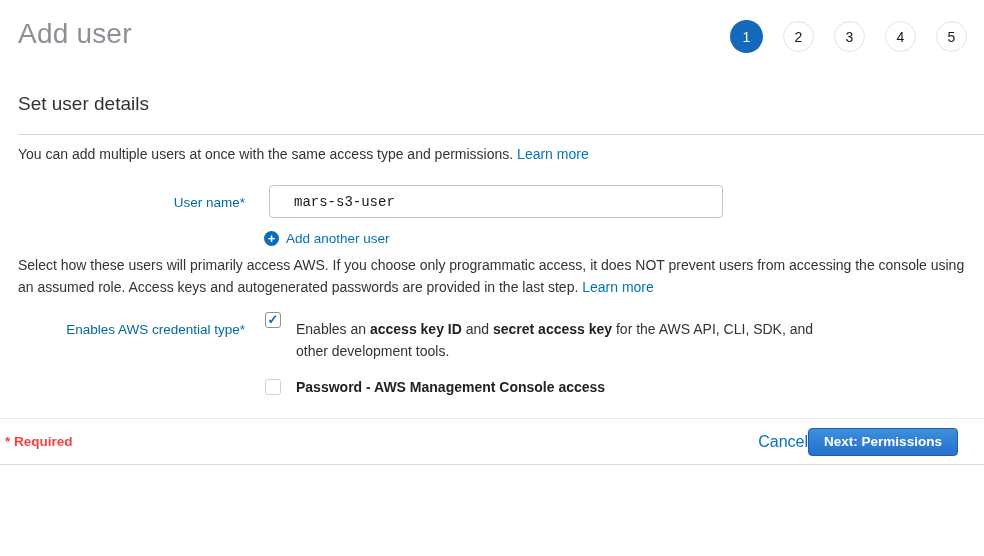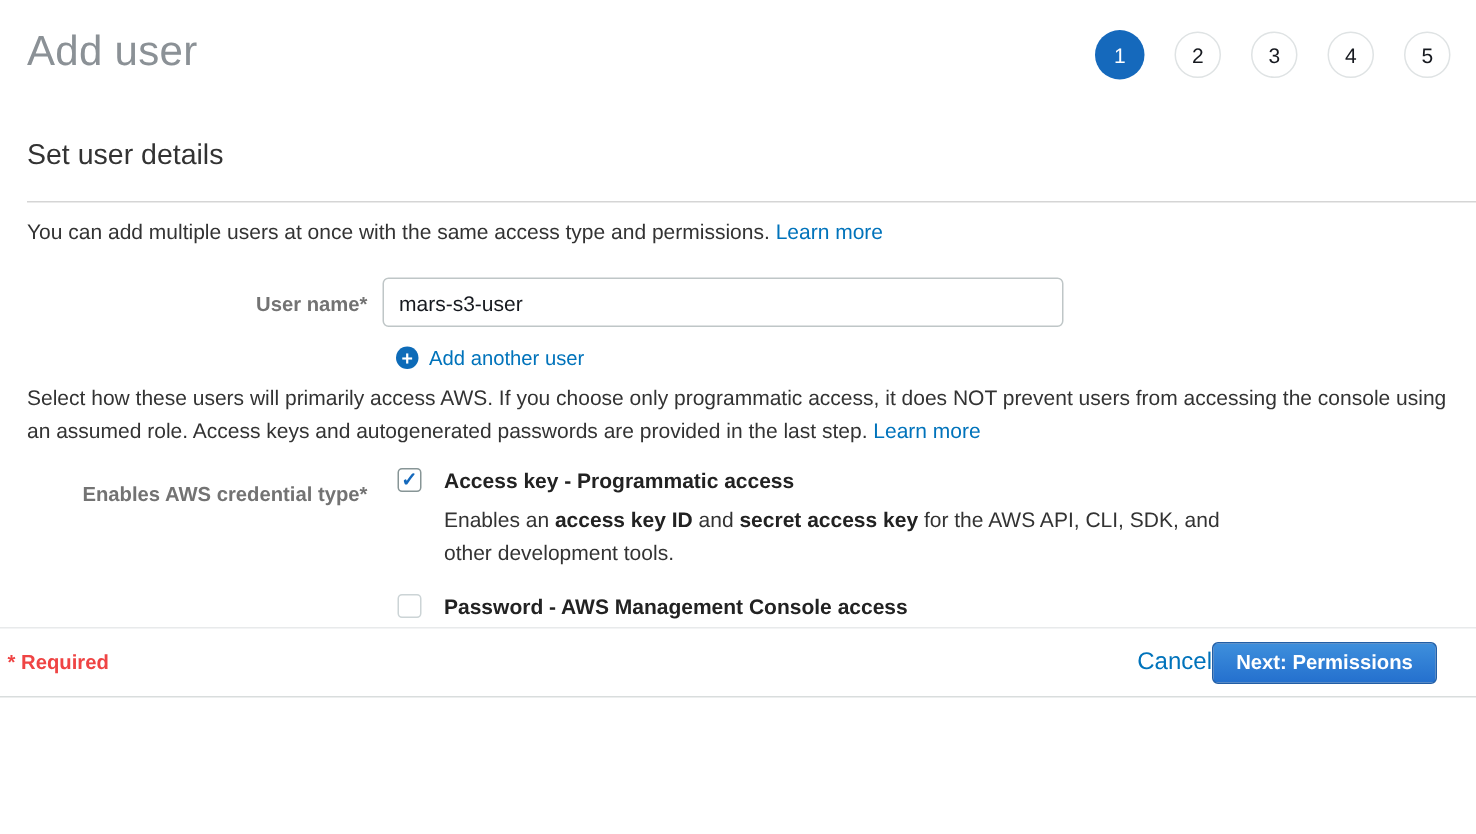--- a/index.html
+++ b/index.html
@@ -37,28 +37,28 @@
   }
   .section-heading.first { margin-top: 40px; }
   .section-heading.second { margin-top: 50px; }
   .intro { margin: 8px 0 0 0; font-size: 14px; line-height: 22px; color: #333333; }
   .link { color: #0073bb; text-decoration: none; cursor: pointer; }
   .link.bold { font-weight: normal; }
 
   .form-row { display: flex; margin-top: 20px; }
   .form-label {
     width: 227px; flex: 0 0 227px; text-align: right;
-    font-size: 13.5px; font-weight: bold; color: #737373;
+    font-size: 13.5px; font-weight: normal; color: #0369a1;
     padding-top: 10px; line-height: 15px;
   }
   .text-input {
-    margin-left: 10px; width: 454px; height: 33px;
+    margin-left: 24px; width: 454px; height: 33px;
     border: 1px solid #bfc6c7; border-radius: 4px;
-    padding: 0 10px; font-size: 14px; color: #16191f;
-    font-family: Liberation Sans, sans-serif; outline: none;
+    padding: 0 24px; font-size: 14px; color: #16191f;
+    font-family: Liberation Mono, monospace; outline: none;
   }
   .add-row { display: flex; align-items: center; gap: 7px; margin: 13px 0 0 246px; }
   .plus-icon {
     width: 15px; height: 15px; border-radius: 50%;
     background: #0d6bb8; color: #ffffff;
     display: flex; align-items: center; justify-content: center;
     font-size: 13px; font-weight: bold; line-height: 15px;
     padding-bottom: 1px;
   }
   .add-row .link { font-size: 13.5px; }
@@ -133,21 +133,20 @@
 
     <div class="form-row cred-row">
       <label class="form-label">Enables AWS credential type*</label>
       <div class="options">
 
         <div class="option">
           <span class="checkbox checked">
               <span class="check-glyph">✓</span>
             </span>
           <div class="option-body">
-            <div class="option-title">Access key - Programmatic access</div>
             <div class="option-desc"><span>Enables an </span><span class="b">access key ID</span><span> and </span><span class="b">secret access key</span><span> for the AWS API, CLI, SDK, and other development tools.</span></div>
           </div>
         </div>
 
         <div class="option">
           <span class="checkbox"></span>
           <div class="option-body">
             <div class="option-title">Password - AWS Management Console access</div>
           </div>
         </div>

